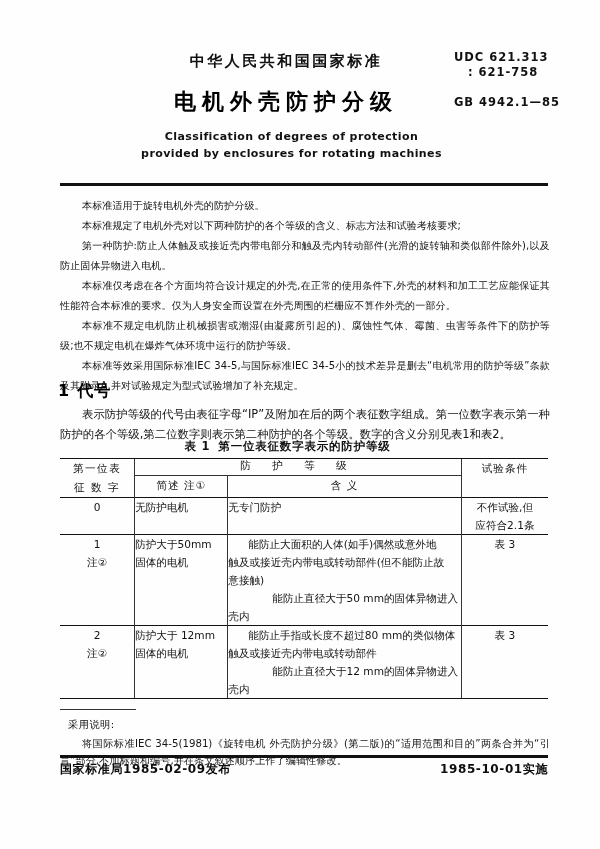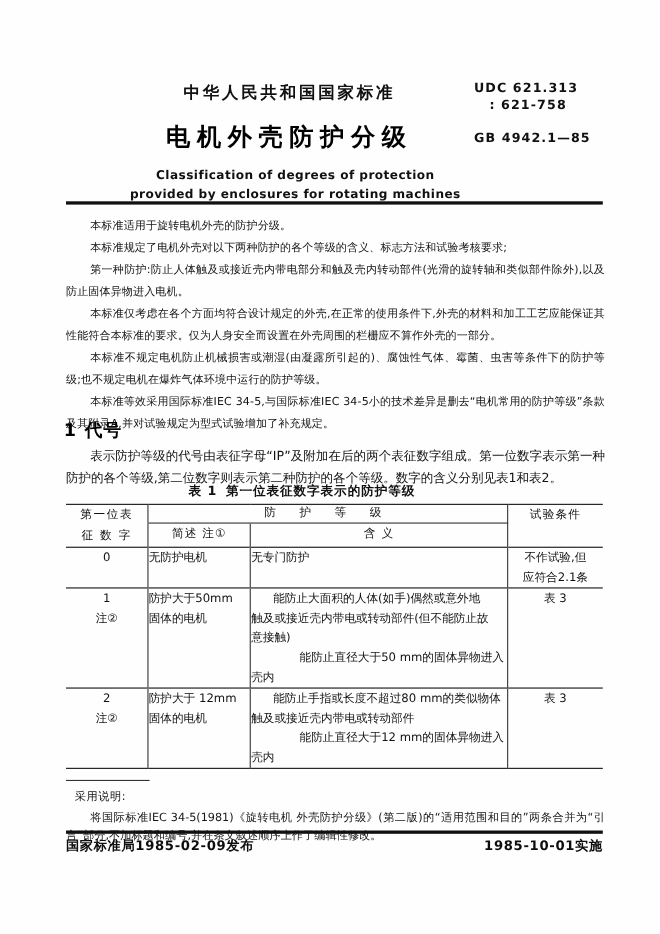--- a/index.html
+++ b/index.html
@@ -20,24 +20,23 @@
     position: absolute;
     left: 0; top: 0;
     width: 600px;
     height: 849px;
     background: #fefefe;
   }
 
   
   .masthead {
     position: absolute;
-    left: 49px; top: 42px;
+    left: 72px; top: 42px;
     width: 488px;
     height: 130px;
-    margin-top: 23px;
   }
   .nat-std {
     text-align: center;
     font-family: "DejaVu Sans", sans-serif;
     font-weight: bold;
     font-size: 15px;
     letter-spacing: 2.5px;
     color: #111;
     margin-left: -60px;
     padding-top: 10px;
@@ -122,21 +121,21 @@
     font-family: "DejaVu Sans", sans-serif;
     font-size: 11.4px;
     line-height: 20px;
     color: #121212;
     text-align: justify;
   }
   .para-after p { margin: 0; text-indent: 22px; }
 
   .table-caption {
     position: absolute;
-    left: 1px; top: 439px;
+    left: 14px; top: 439px;
     width: 547px;
     text-align: center;
     font-family: "DejaVu Sans", sans-serif;
     font-weight: bold;
     font-size: 11.5px;
     letter-spacing: 0.8px;
     color: #111;
   }
   .table-caption .cap-no { margin-right: 8px; }
 

